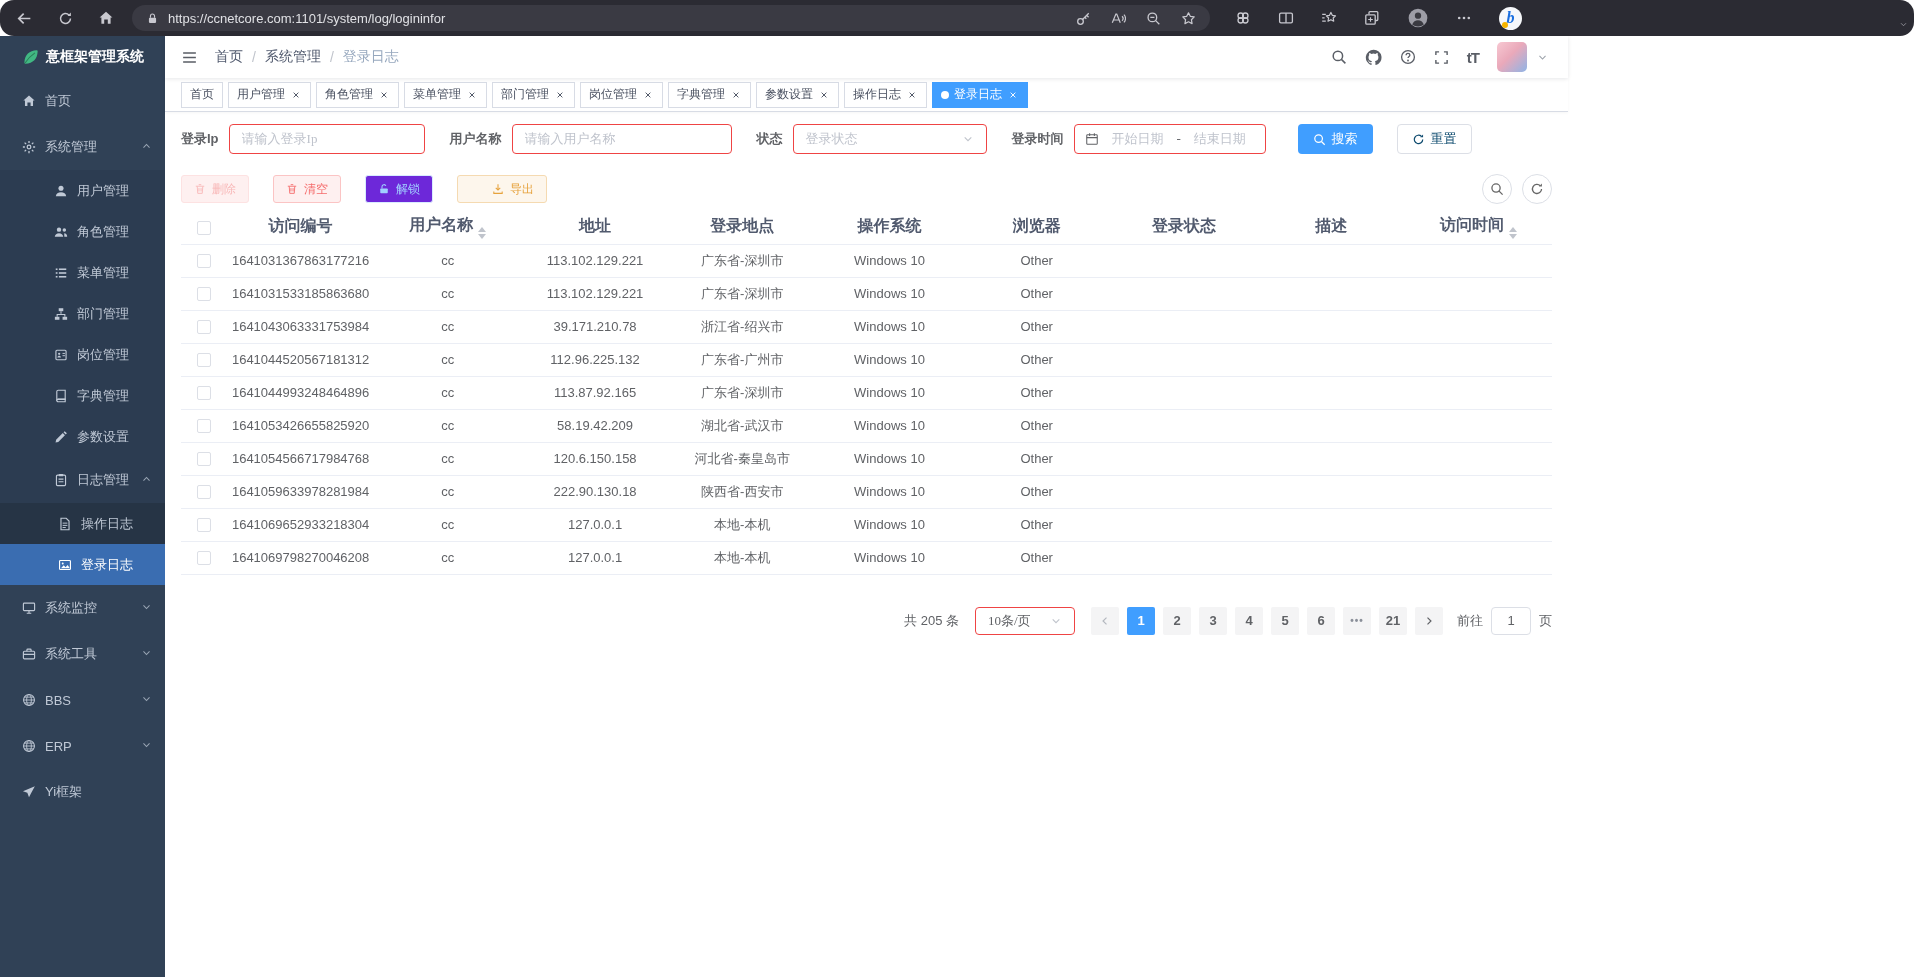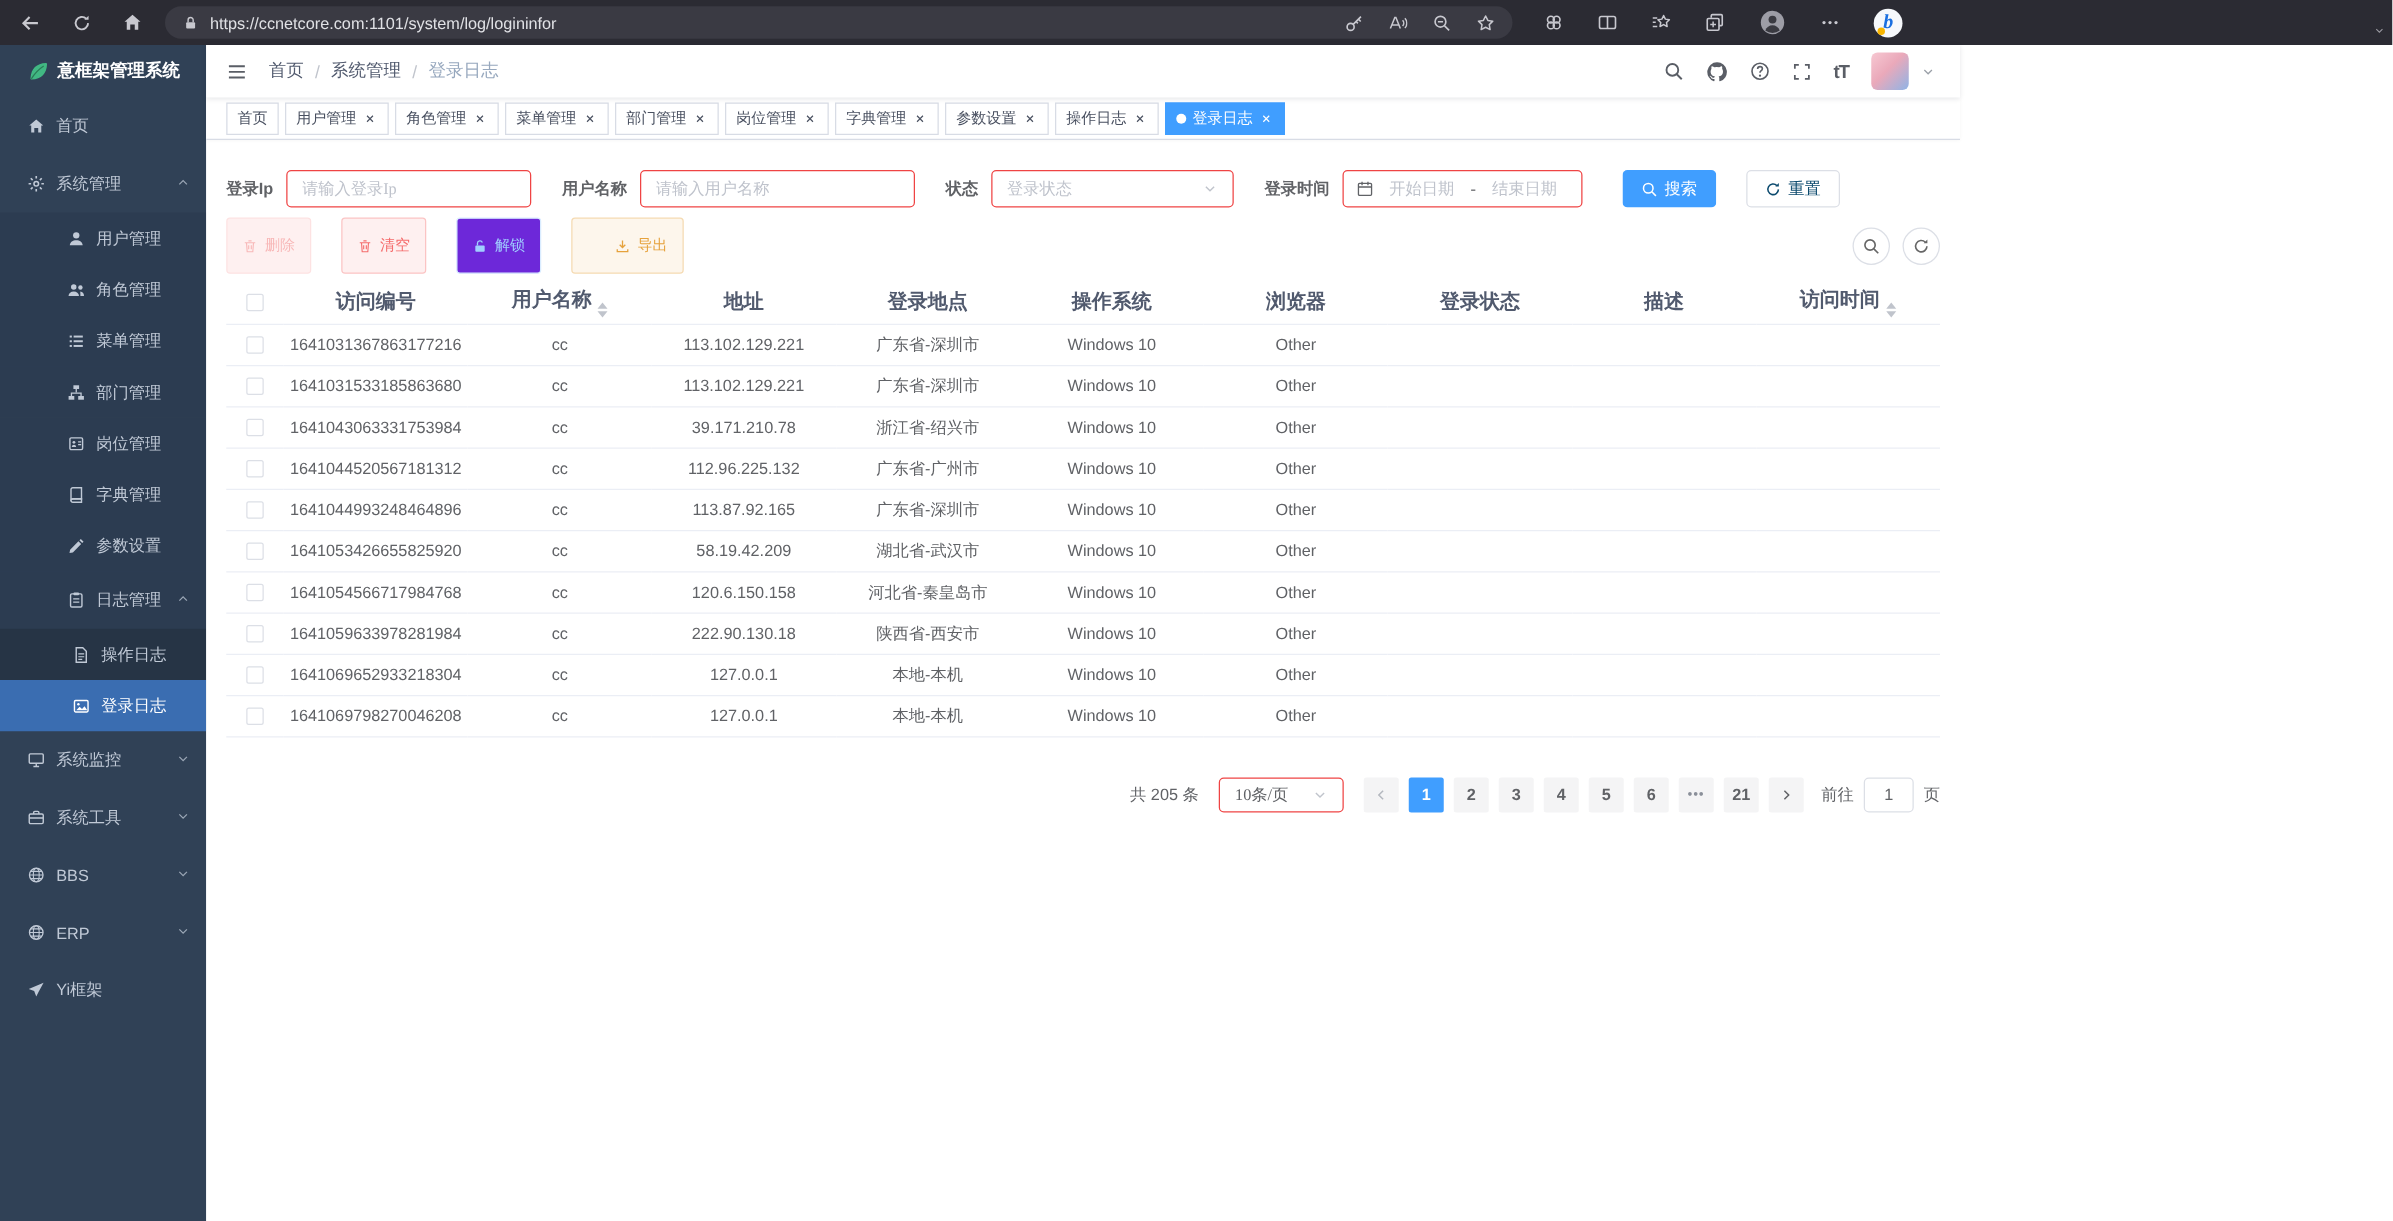--- a/index.html
+++ b/index.html
@@ -11,21 +11,21 @@
     overflow: hidden;
     position: relative;
     color: #606266;
   }
   .icn { display: inline-flex; align-items: center; justify-content: center; line-height: 0; }
   .icn svg { display: block; }
 
   
   .browser-bar {
     position: absolute; top: 0; left: 0; width: 1914px; height: 36px;
-    background: #2b2b33; display: flex; align-items: center; color: #c8c8cf;
+    background: #2b2b33; display: flex; align-items: center; color: #c8c8cf; border-radius: 14px;
   }
   .b-left { display: flex; align-items: center; gap: 25px; padding: 0 18px 0 16px; }
   .b-btn { color: #c8c8cf; cursor: pointer; }
   .url-pill {
     width: 1078px; height: 26px; background: #3a3a43; border-radius: 13px;
     display: flex; align-items: center; padding: 0 14px; gap: 9px;
   }
   .url-text { color: #e0e1e5; font-size: 13px; white-space: nowrap; }
   .pill-right { margin-left: auto; display: flex; align-items: center; gap: 20px; color: #c2c2c9; }
   .b-right { display: flex; align-items: center; gap: 27px; padding-left: 25px; }
@@ -77,21 +77,21 @@
     border: 1px solid #d8dce5; background: #fff; color: #495060; font-size: 12px; cursor: pointer;
   }
   .tab .dot { display: none; width: 8px; height: 8px; border-radius: 50%; background: #fff; }
   .tab.active { background: var(--primary); border-color: var(--primary); color: #fff; }
   .tab.active .dot { display: inline-block; }
   .tab-close { display: inline-flex; border-radius: 50%; padding: 1px; }
 
   .content { padding: 12px 16px 0; }
 
   
-  .filter-row { display: flex; align-items: flex-end; margin: 0 0 8px; height: 42px; }
+  .filter-row { display: flex; align-items: flex-start; margin: 0 0 8px; height: 42px; }
   .f-item { display: flex; align-items: center; margin-right: 25px; }
   .f-label { font-weight: bold; color: #606266; margin-right: 10px; white-space: nowrap; }
   .input {
     height: 30px; border: 1px solid #ef4444; border-radius: 4px; background: #fff;
     display: flex; align-items: center; padding: 0 12px; color: #606266; font-size: 13px;
     font-family: Liberation Serif, serif; outline: none;
   }
   input.input::placeholder { color: #bfc3cc; }
   .inp-ip { width: 196px; }
   .inp-name { width: 220px; }
@@ -104,21 +104,21 @@
   .btn {
     height: 30px; border-radius: 4px; display: inline-flex; align-items: center; gap: 6px;
     padding: 0 14px; font-size: 13px; cursor: pointer; border: 1px solid transparent;
     font-family: inherit; background: #fff;
   }
   .btn-primary { background: var(--primary); color: #fff; margin-left: 7px; }
   .btn-plain { border-color: #dcdfe6; color: #0c4a6e; margin-left: 24px; }
 
   
   .toolbar-row { display: flex; align-items: center; margin-bottom: 6px; }
-  .btn-sm { height: 45px; padding: 0 12px; font-size: 12px; border-radius: 3px; margin-right: 24px; }
+  .btn-sm { height: 28px; padding: 0 12px; font-size: 12px; border-radius: 3px; margin-right: 24px; }
   .btn-danger-dis { background: #fef0f0; border-color: #fde2e2; color: #f8b8b8; cursor: not-allowed; }
   .btn-danger { background: #fef0f0; border-color: #fbc4c4; color: #f56c6c; justify-content: center; }
   .btn-primary-dis { background: #6d28d9; border-color: #d9ecff; color: #a0cfff; cursor: not-allowed; }
   .btn-warning { background: #fdf6ec; border-color: #f5dab1; color: #e6a23c; padding-left: 34px; }
   .tool-right { margin-left: auto; display: flex; gap: 10px; }
   .circle-btn {
     width: 30px; height: 30px; border: 1px solid #dcdfe6; border-radius: 50%;
     display: inline-flex; align-items: center; justify-content: center; color: #666; cursor: pointer; background: #fff;
   }
 

